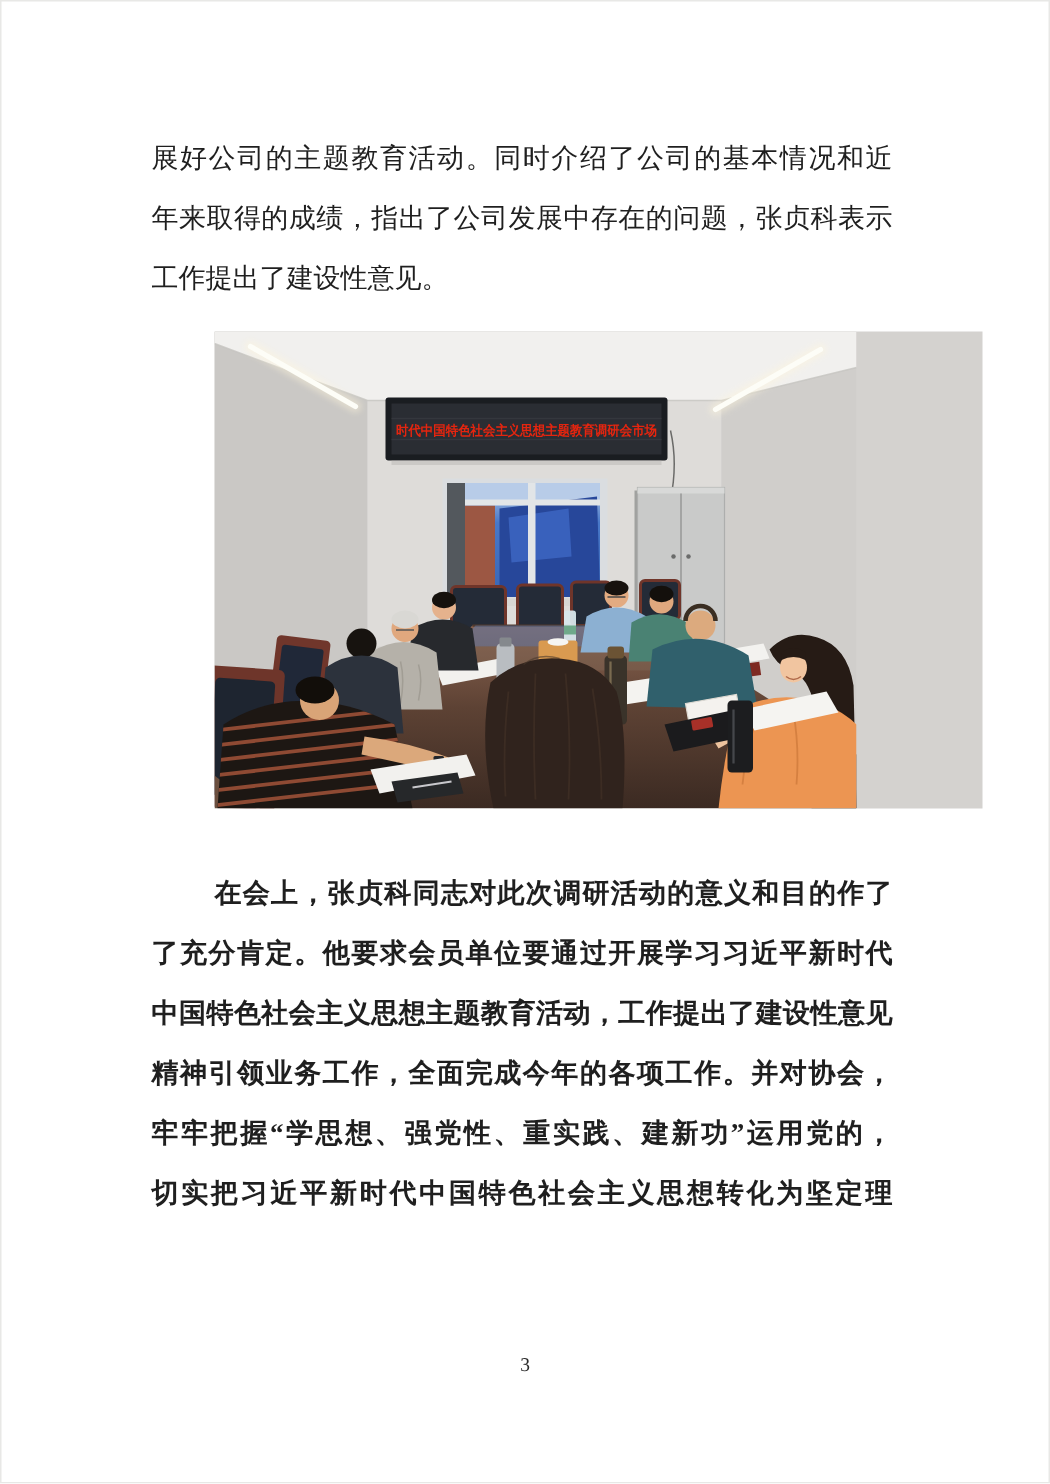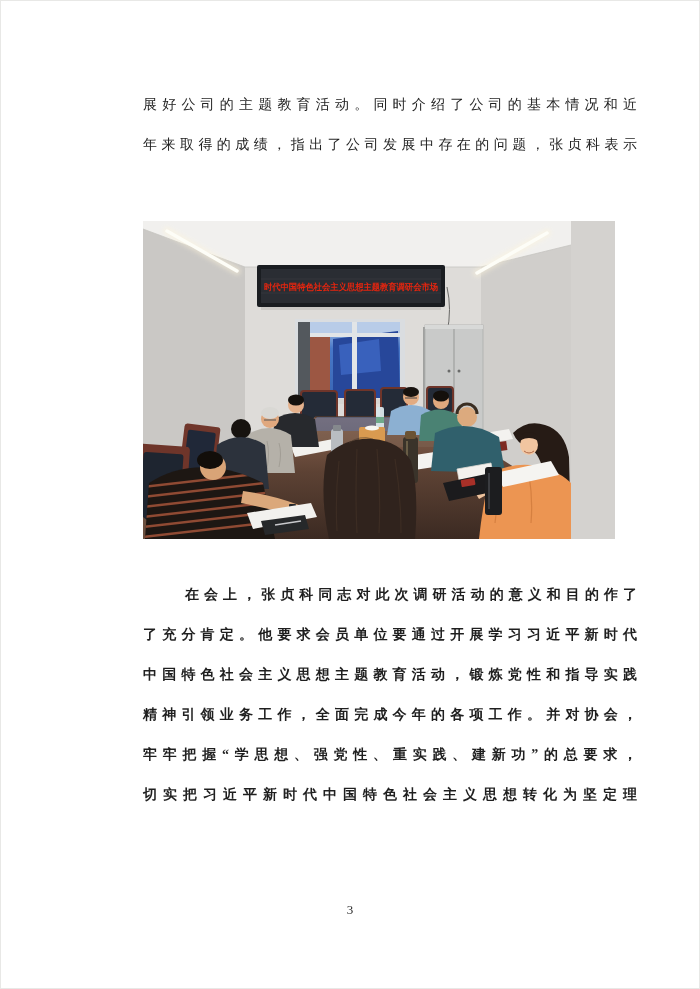--- a/index.html
+++ b/index.html
@@ -1,48 +1,49 @@
 <!DOCTYPE html>
 <html><head>
 <meta charset="utf-8">
 <style>
   html,body { margin:0; padding:0; background:#ffffff; }
   .page {
     position:relative; width:700px; height:989px; background:#fff;
     border:1px solid #e8e8e6; box-sizing:border-box; overflow:hidden;
     font-family:"Liberation Serif","DejaVu Serif",serif; color:#1f1f1f;
   }
-  .para { position:absolute; left:100px; width:494px; font-size:14px;margin-left:42px; }
+  .para { position:absolute; left:100px; width:494px; font-size:18px; }
   .para .line {
     box-sizing:border-box; height:40px; line-height:40px;
     text-align:justify; text-align-last:justify; -moz-text-align-last:justify;
     text-justify:inter-character;
   }
   .para .line.short { text-align-last:left; -moz-text-align-last:left; }
   .para .line.indent { padding-left:42px; }
   .para1 { top:84px; }
   .para2 { top:574px;font-weight:bold; }
   .photo {
-    position:absolute; left:142px; top:220px; width:472px; height:318px;
+    position:absolute; left:142px; top:220px; width:512px; height:318px;
     overflow:hidden; background:#d4d2cf;
   }
   .photo svg { display:block; }
   .pagenum {
     position:absolute; top:899px; left:0; width:100%;
     text-align:center; font-size:13px; line-height:20px; color:#2a2a2a;
   }
 </style>
 </head>
 <body>
 
 <div class="page">
 
   <div class="para para1">
     <div class="line">展好公司的主题教育活动。同时介绍了公司的基本情况和近</div>
     <div class="line">年来取得的成绩，指出了公司发展中存在的问题，张贞科表示</div>
+    <div class="line short">工作提出了建设性意见。</div>
   </div>
 
   <div class="photo">
     <svg width="428" height="318" viewBox="0 0 428 318" xmlns="http://www.w3.org/2000/svg">
       <defs>
         <linearGradient id="tableGrad" x1="0" y1="0" x2="0" y2="1">
           <stop offset="0" stop-color="#8a6350"></stop>
           <stop offset="0.45" stop-color="#5d4234"></stop>
           <stop offset="1" stop-color="#3b2a22"></stop>
         </linearGradient>
@@ -235,21 +236,21 @@
         <path d="M184,234 Q204,216 230,218 Q256,220 268,240 Q276,268 272,318 L186,318 Q176,272 184,234 Z" fill="#30231d"></path>
         <path d="M196,240 q-4,36 -2,70 M214,228 q-2,44 0,84 M234,228 q4,44 2,84 M252,238 q6,36 6,74" stroke="#473428" stroke-width="1.2" fill="none" opacity="0.55"></path>
         <path d="M206,222 q10,-8 24,-4" stroke="#4a382c" stroke-width="1" fill="none" opacity="0.6"></path>
       </g>
     </svg>
   </div>
 
   <div class="para para2">
     <div class="line indent">在会上，张贞科同志对此次调研活动的意义和目的作了</div>
     <div class="line">了充分肯定。他要求会员单位要通过开展学习习近平新时代</div>
-    <div class="line">中国特色社会主义思想主题教育活动，锻炼党性和指导实践</div>
+    <div class="line">中国特色社会主义思想主题教育活动，工作提出了建设性意见</div>
     <div class="line">精神引领业务工作，全面完成今年的各项工作。并对协会，</div>
-    <div class="line">牢牢把握“学思想、强党性、重实践、建新功”的总要求，</div>
+    <div class="line">牢牢把握“学思想、强党性、重实践、建新功”运用党的，</div>
     <div class="line">切实把习近平新时代中国特色社会主义思想转化为坚定理</div>
   </div>
 
   <div class="pagenum">3</div>
 
 </div>
 
 </body></html>

